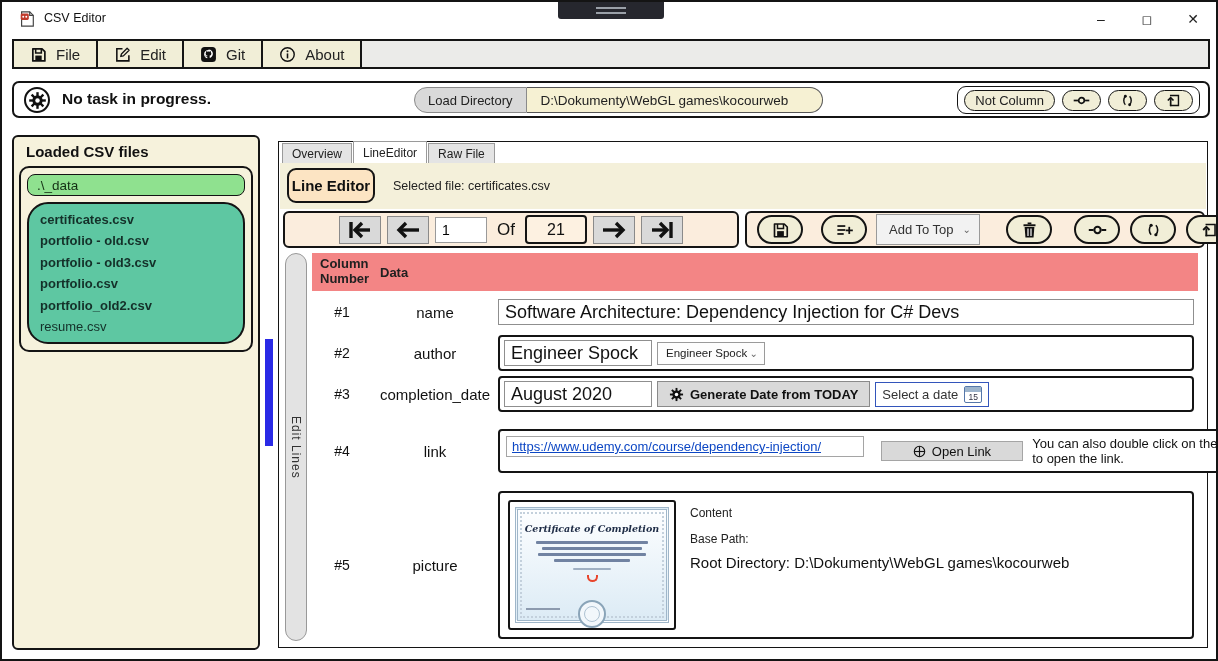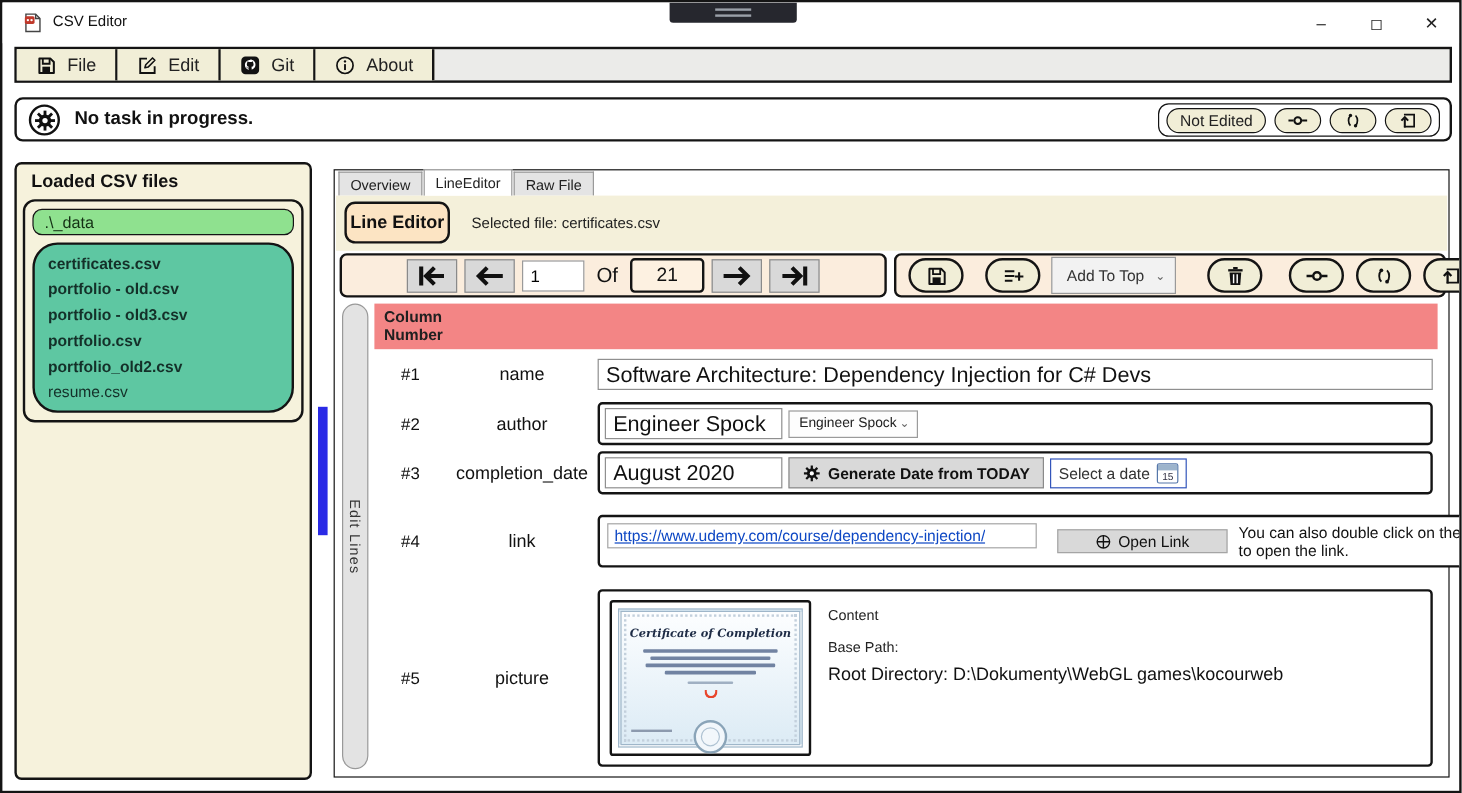--- a/index.html
+++ b/index.html
@@ -230,22 +230,26 @@
           <rect x="10.5" y="1.5" width="3" height="6" transform="rotate(90 12 12)"></rect>
             <rect x="10.5" y="16.5" width="3" height="6" transform="rotate(90 12 12)"></rect>
           <rect x="10.5" y="1.5" width="3" height="6" transform="rotate(135 12 12)"></rect>
             <rect x="10.5" y="16.5" width="3" height="6" transform="rotate(135 12 12)"></rect>
           <circle cx="12" cy="12" r="6.5"></circle>
         </g>
         <circle cx="12" cy="12" r="2.8" fill="#fff"></circle>
       </svg>
     </div>
     <span class="statustext">No task in progress.</span>
+    <div class="dirgroup">
+      <div class="loaddir">Load Directory</div>
+      <div class="dirpath">D:\Dokumenty\WebGL games\kocourweb</div>
+    </div>
     <div class="gitgroup">
-      <div class="pill txt">Not Edited</div>
+      <div class="pill txt">Not Column</div>
       <div class="pill ico">
         <svg viewBox="0 0 24 16">
           <line x1="1" y1="8" x2="7" y2="8" stroke="#111" stroke-width="2.4"></line>
           <circle cx="12" cy="8" r="4" fill="none" stroke="#111" stroke-width="2.4"></circle>
           <line x1="17" y1="8" x2="23" y2="8" stroke="#111" stroke-width="2.4"></line>
         </svg>
       </div>
       <div class="pill ico">
         <svg viewBox="0 0 24 18">
           <path d="M9 3c-3 3-3 9 0 12" fill="none" stroke="#111" stroke-width="2"></path>
@@ -381,20 +385,21 @@
       </div>
     </div>
 
     <div class="editlines">
       <span>Edit Lines</span>
     </div>
 
     <div class="tablewrap">
       <div class="thead">
         <div class="th-num">Column Number</div>
+        <div class="th-data">Data</div>
       </div>
 
       <div class="trow" style="height:38px;margin-top:2px;">
         <div class="cell-num">#1</div>
         <div class="cell-field">name</div>
         <div style="padding-right:4px;">
           <input class="val w-name" value="Software Architecture: Dependency Injection for C# Devs" style="">
         </div>
       </div>
 

